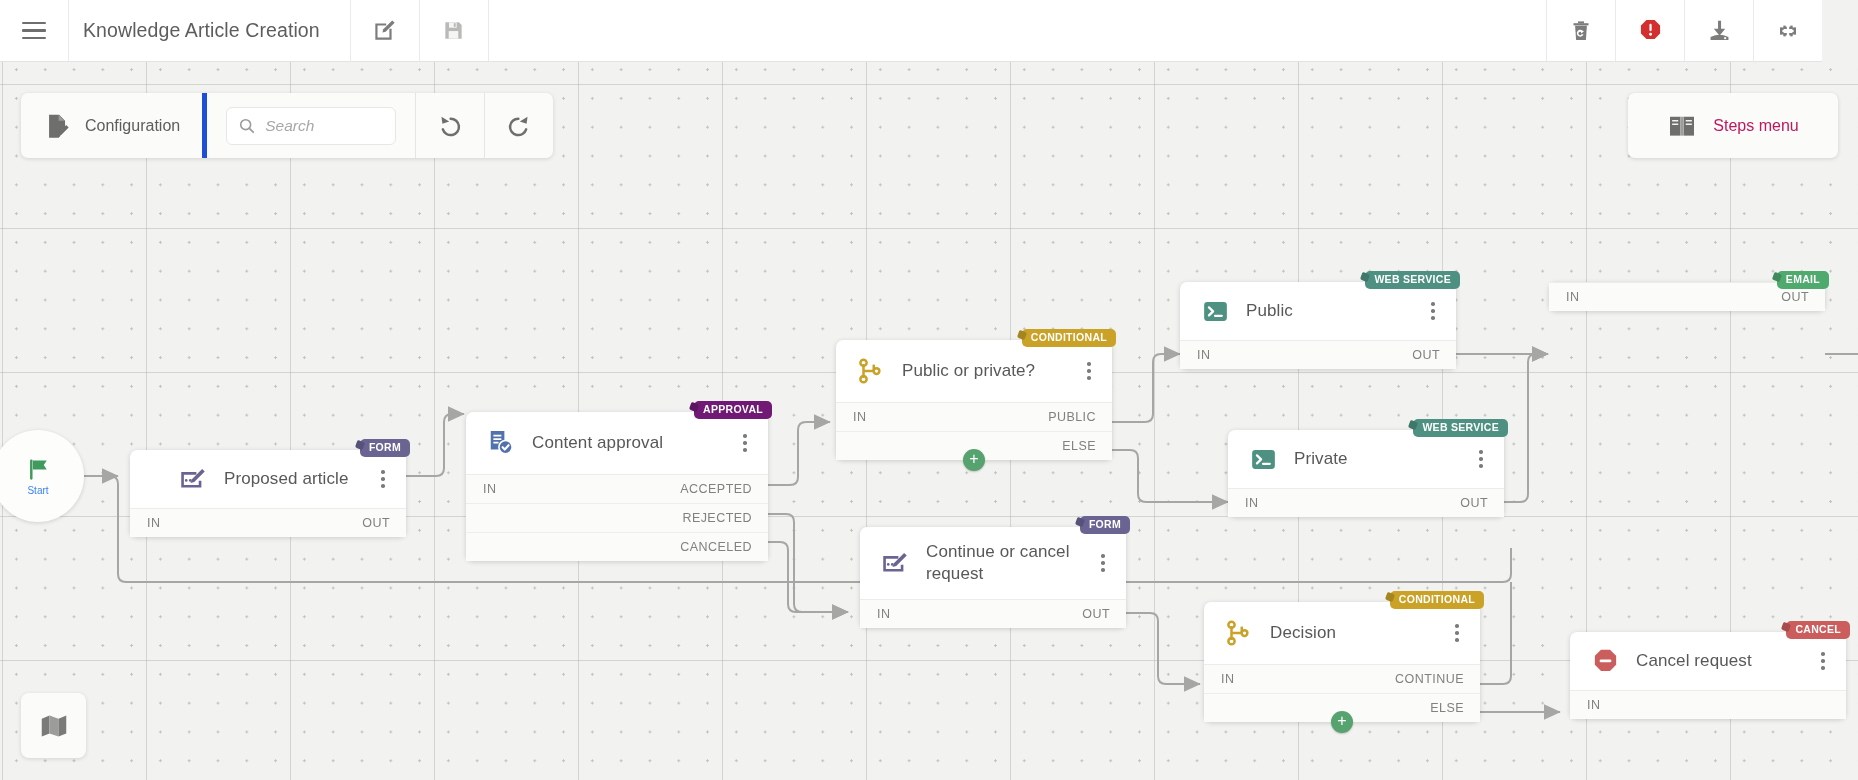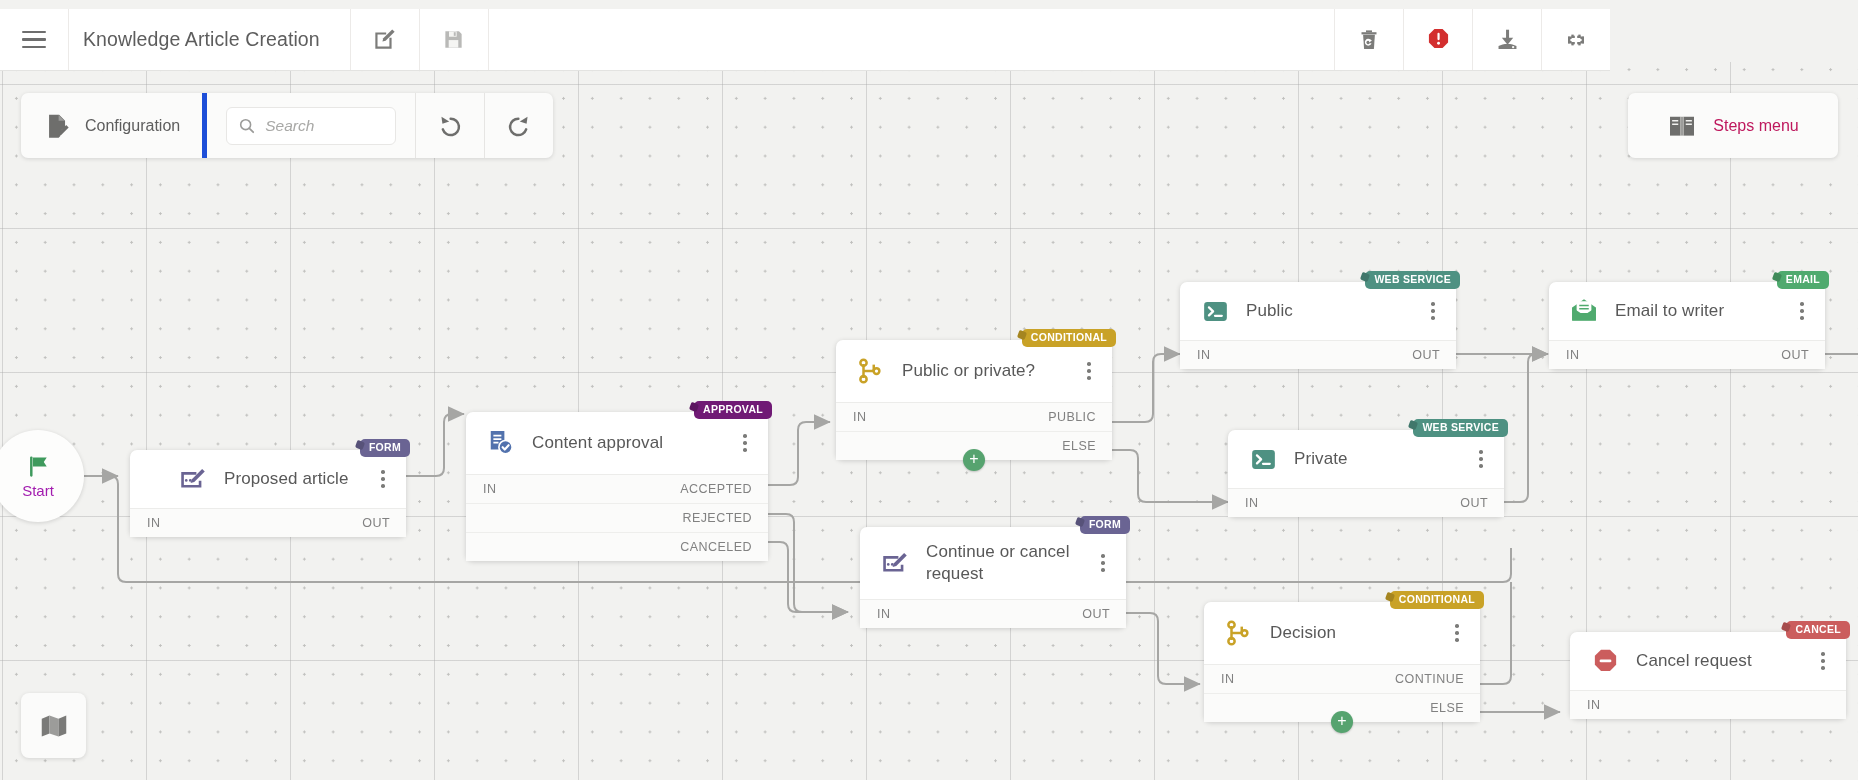--- a/index.html
+++ b/index.html
@@ -6,22 +6,22 @@
   * { box-sizing: border-box; margin: 0; padding: 0; }
   html, body {
     width: 1858px; height: 780px;
     overflow: hidden;
     font-family: "Liberation Sans", sans-serif;
     background: #f2f2f0;
   }
 
   
   .topbar {
-    position: absolute; top: 9px; left: 0;
-    width: 1610px; height: 62px;
+    position: absolute; top: 0; left: 0;
+    width: 1822px; height: 62px;
     background: #ffffff;
     border-bottom: 1px solid #e3e3e1;
     display: flex; align-items: stretch;
     z-index: 40;
   }
   .tb-hamburger {
     width: 68px; display: flex; align-items: center; justify-content: center;
     cursor: pointer;
   }
   .tb-hamburger .bar { width: 24px; height: 2.6px; background: #6e6e6e; border-radius: 1px; }
@@ -119,21 +119,21 @@
   
   .start-node {
     position: absolute;
     width: 92px; height: 92px; border-radius: 50%;
     background: #fdfdfc;
     box-shadow: 0 1px 4px rgba(0,0,0,.14);
     display: flex; flex-direction: column; align-items: center; justify-content: center;
     gap: 2px;
     z-index: 10;
   }
-  .start-node .slabel { font-size: 15px; color: #a21caf; }
+  .start-node .slabel { font-size: 10px; color: #3b82f6; }
 
   
   .node {
     position: absolute;
     background: #ffffff;
     border-radius: 7px;
     box-shadow: 0 1px 5px rgba(0,0,0,.16);
     z-index: 10;
   }
   .node-head {
@@ -504,36 +504,20 @@
         </span>
     </div>
     <div class="port-row first">
       <span class="port-in">IN</span>
       <span class="port-out">OUT</span>
     </div>
   </div>
 
   <div class="node" style="left:1549px; top:220px; width:276px;">
     <div class="badge" style="background:#4faa6e;">EMAIL</div>
-    <div class="node-head" style="height:58px;">
-      <span class="node-icon">
-        <svg width="30" height="30" viewBox="0 0 24 24">
-          <path d="M2.5 9.2L12 2.6l9.5 6.6v10.1H2.5z" fill="#4faa6e"></path>
-          <rect x="6.1" y="4.2" width="11.8" height="9.4" rx="1" fill="#fff"></rect>
-          <path d="M8.2 7h7.6v1.2H8.2zM8.2 9.6h7.6v1.2H8.2z" fill="#4faa6e"></path>
-          <path d="M2.5 9.2L12 15.4l9.5-6.2v10.5H2.5z" fill="#4faa6e"></path>
-        </svg>
-      </span>
-      <span class="node-title">Email to writer</span>
-      <span class="kebab">
-          <i></i>
-          <i></i>
-          <i></i>
-        </span>
-    </div>
     <div class="port-row first">
       <span class="port-in">IN</span>
       <span class="port-out">OUT</span>
     </div>
   </div>
 
   <div class="node" style="left:860px; top:465px; width:266px;">
     <div class="badge" style="background:#6a6493;">FORM</div>
     <div class="node-head" style="height:72px;">
       <span class="node-icon">

